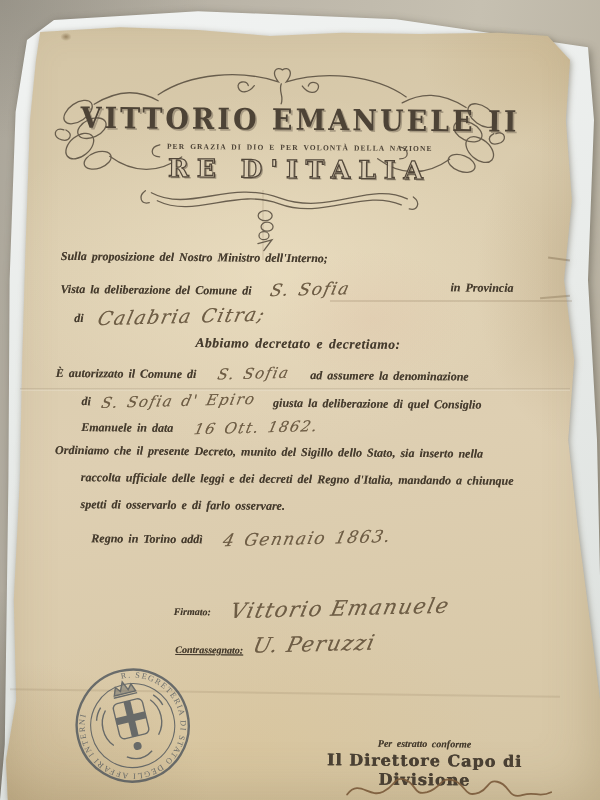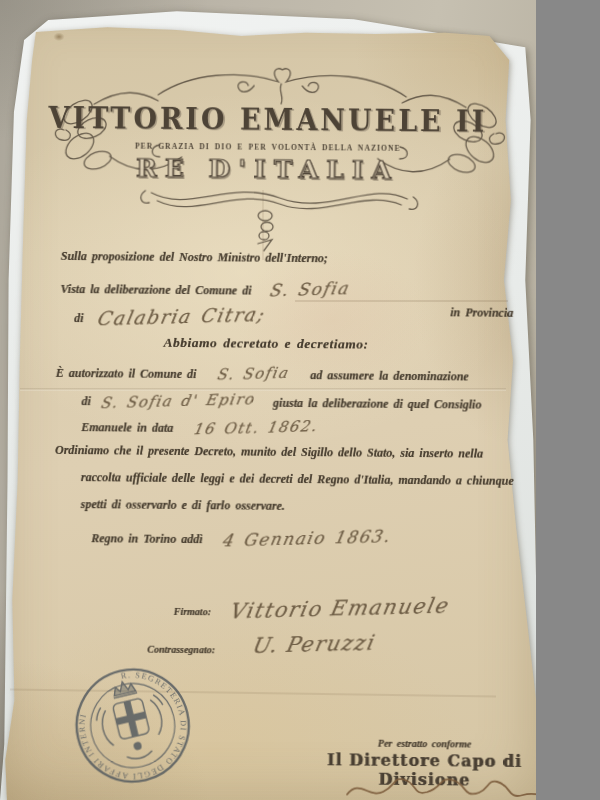--- a/index.html
+++ b/index.html
@@ -1,16 +1,16 @@
 <!DOCTYPE html>
 <html><head>
 <meta charset="utf-8">
 <style>
   html,body{margin:0;padding:0;background:#888;}
-  .photo{position:relative;width:536px;height:800px;overflow:hidden;
+  .photo{position:relative;width:600px;height:800px;overflow:hidden;
     font-family:"Liberation Serif",serif;
     background:
       radial-gradient(420px 300px at 0% 100%, rgba(60,58,52,.38), transparent 70%),
       radial-gradient(300px 200px at 0% 0%, rgba(95,92,84,.25), transparent 70%),
       linear-gradient(100deg,#aba69a 0%,#bcb6a9 35%,#c6c0b1 65%,#b3ac9c 100%);}
   .mat-wrap{position:absolute;inset:0;filter:drop-shadow(2px 2px 4px rgba(60,55,45,.45));}
   .mat{position:absolute;inset:0;background:linear-gradient(165deg,#f1f3f2 0%,#e8ebe9 45%,#dadedb 100%);
     clip-path:polygon(9% 2.5%,33% 1.4%,66% 2.4%,98% 5.9%,99% 15%,98% 35%,99.5% 55%,100% 72%,100% 100%,0% 100%,0.8% 93%,1.4% 60%,1.6% 35%,2.6% 14%,4.5% 5%);}
   .paper-wrap{position:absolute;inset:0;filter:drop-shadow(1px 2px 3px rgba(90,80,60,.5));}
   .paper{position:absolute;inset:0;
@@ -95,21 +95,21 @@
 
     <div class="title" style="top:104px;">VITTORIO EMANUELE II</div>
     <div class="subtitle" style="top:143px;">PER GRAZIA DI DIO E PER VOLONTÀ DELLA NAZIONE</div>
     <div class="title2" style="top:155px;">RE D'ITALIA</div>
 
     <div class="print" style="left:62px;top:251px;">Sulla proposizione del Nostro Ministro dell'Interno;</div>
 
     <div class="print" style="left:62px;top:279px;width:478px;">
       <span>Vista la deliberazione del Comune di</span>
       <span class="hand" style="font-size:17px;margin-left:14px;">S. Sofia</span>
-      <span style="position:absolute;left:390px;top:0;margin-top:25px;">in Provincia</span>
+      <span style="position:absolute;left:390px;top:0;">in Provincia</span>
     </div>
 
     <div class="print" style="left:76px;top:306px;">
       <span>di</span>
       <span class="hand" style="font-size:19px;margin-left:10px;">Calabria Citra;</span>
     </div>
 
     <div class="print heading" style="top:336px;">Abbiamo decretato e decretiamo:</div>
 
     <div class="print" style="left:58px;top:365px;">
@@ -134,21 +134,21 @@
     <div class="print" style="left:84px;top:499px;">spetti di osservarlo e di farlo osservare.</div>
 
     <div class="print" style="left:95px;top:528px;">
       <span>Regno in Torino addì</span>
       <span class="hand" style="font-size:17px;margin-left:16px;">4 Gennaio 1863.</span>
     </div>
 
     <div class="print sig-label" style="left:178px;top:607px;">Firmato:</div>
     <div class="hand" style="position:absolute;left:235px;top:596px;font-size:21px;">Vittorio Emanuele</div>
 
-    <div class="print sig-label" style="left:152px;top:645px;">Contrassegnato:</div>
+    <div class="print sig-label" style="left:180px;top:645px;text-decoration:underline;">Contrassegnato:</div>
     <div class="hand" style="position:absolute;left:258px;top:632px;font-size:21px;">U. Peruzzi</div>
 
     <svg style="position:absolute;left:63px;top:652px;transform:rotate(-14deg);opacity:.78;" width="150" height="150" viewBox="0 0 150 150">
       <defs>
           <path id="stampcircle" d="M 75 75 m 0 -48 a 48 48 0 1 1 -0.01 0"></path>
         </defs>
       <circle cx="75" cy="75" r="56" fill="none" stroke="#4a525a" stroke-width="2.4"></circle>
       <circle cx="75" cy="75" r="42" fill="none" stroke="#4a525a" stroke-width="1.1"></circle>
       <text font-size="8.2" letter-spacing="1.4" fill="#4a525a"><textPath href="#stampcircle">R. SEGRETERIA DI STATO DEGLI AFFARI INTERNI</textPath></text>
       <g stroke="#4a525a" fill="none" stroke-width="1.4">

